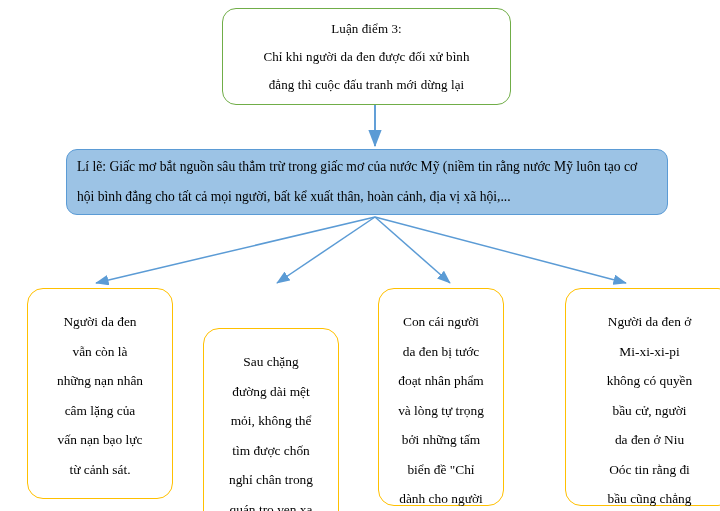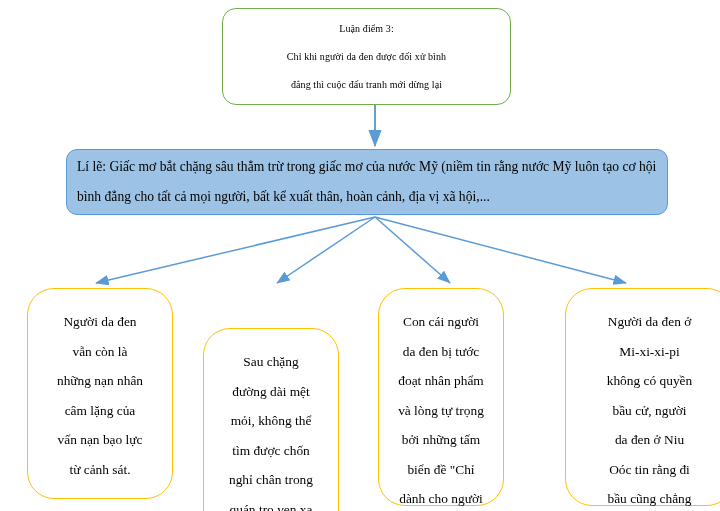--- a/index.html
+++ b/index.html
@@ -36,21 +36,21 @@
   #claim-box {
     left: 222px;
     top: 8px;
     width: 289px;
     height: 97px;
     border: 1.4px solid #70AD47;
     border-radius: 14px;
     background: #ffffff;
   }
   #claim-box .node-text {
-    font-size: 10px;
+    font-size: 13px;
     line-height: 28px;
     letter-spacing: 0.1px;
   }
 
   
   #reason-box {
     left: 66px;
     top: 149px;
     width: 602px;
     height: 66px;
@@ -62,21 +62,21 @@
     font-size: 13.6px;
     line-height: 30px;
     padding: 0 10px;
     text-align: left;
   }
 
   
   .evidence-box {
     top: 288px;
     border: 1.4px solid #FFC000;
-    border-radius: 27px;
+    border-radius: 16px;
     background: #ffffff;
     align-items: flex-start;
   }
   .evidence-box .node-text {
     font-size: 13.4px;
     line-height: 29.5px;
     padding-top: 18px;
   }
   #evidence-box-1 { left: 27px;  width: 146px; height: 211px; }
   #evidence-box-2 { left: 203px; width: 136px; height: 218px; margin-top: 40px; }
@@ -115,21 +115,21 @@
     <line x1="375" y1="217" x2="626" y2="283" stroke="#5B9BD5" stroke-width="1.5" marker-end="url(#arrowhead)"></line>
   </svg>
 
   <div class="node" id="claim-box">
     <span class="node-text">Luận điểm 3:
 Chỉ khi người da đen được đối xử bình
 đẳng thì cuộc đấu tranh mới dừng lại</span>
   </div>
 
   <div class="node" id="reason-box">
-    <span class="node-text">Lí lẽ: Giấc mơ bắt chặng sâu thẳm trừ trong giấc mơ của nước Mỹ (niềm tin rằng nước Mỹ luôn tạo cơ hội bình đẳng cho tất cả mọi người, bất kể xuất thân, hoàn cảnh, địa vị xã hội,...</span>
+    <span class="node-text">Lí lẽ: Giấc mơ bắt nguồn sâu thẳm trừ trong giấc mơ của nước Mỹ (niềm tin rằng nước Mỹ luôn tạo cơ hội bình đẳng cho tất cả mọi người, bất kể xuất thân, hoàn cảnh, địa vị xã hội,...</span>
   </div>
 
   <div class="node evidence-box" id="evidence-box-1">
     <span class="node-text">Người da đen
 vẫn còn là
 những nạn nhân
 câm lặng của
 vấn nạn bạo lực
 từ cảnh sát.</span>
   </div>

